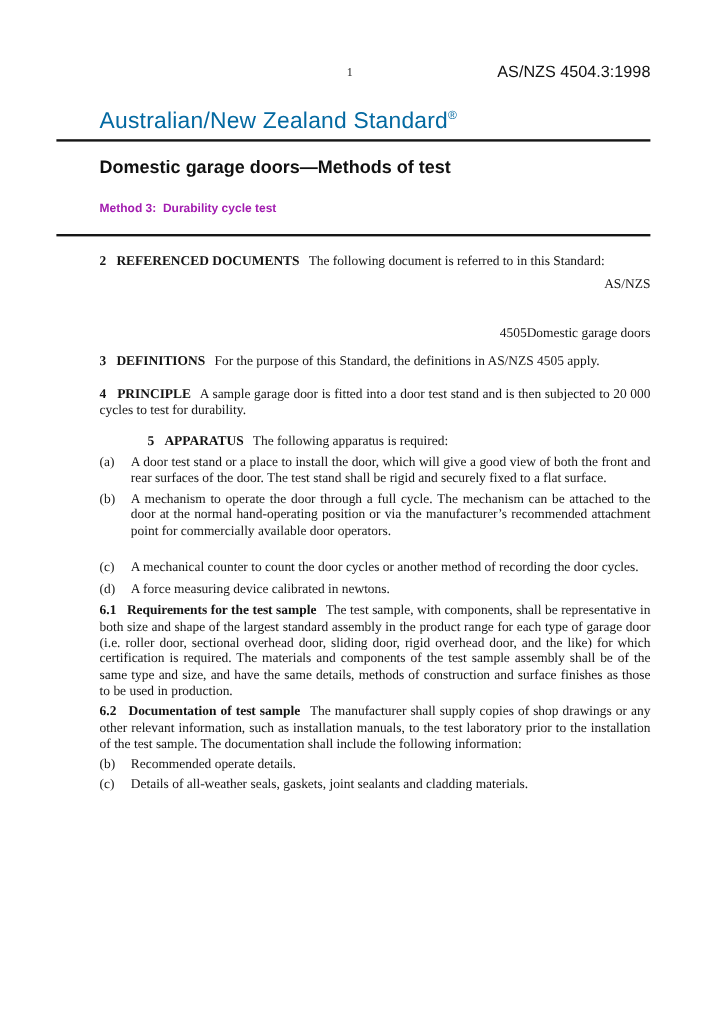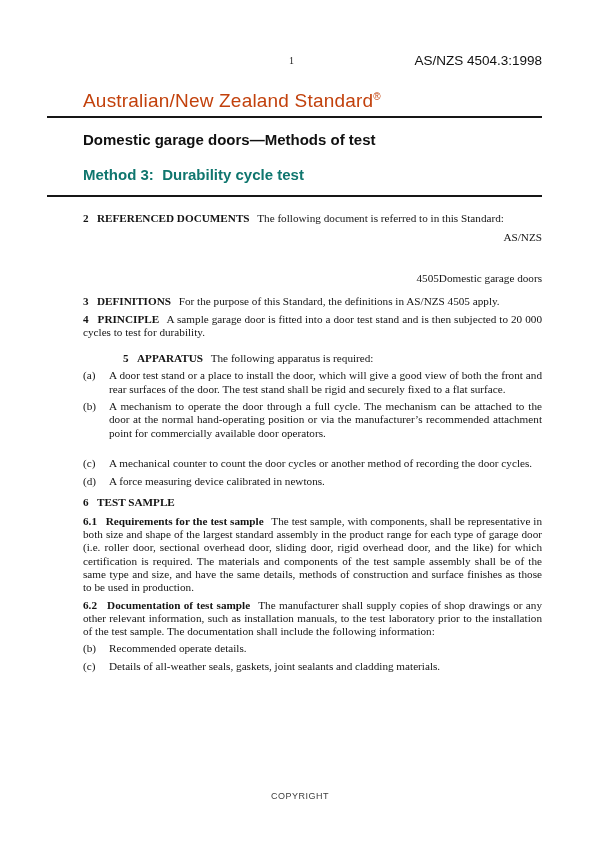--- a/index.html
+++ b/index.html
@@ -4,39 +4,39 @@
 <style>
   html,body{margin:0;padding:0;}
   body{
     width:600px;height:849px;background:#ffffff;position:relative;
     font-family:"Liberation Serif", serif;color:#141414;overflow:hidden;
   }
   .page{position:relative;width:600px;height:849px;padding:53px 58px 0 83px;box-sizing:border-box;}
   .header{position:relative;height:13px;line-height:13px;text-align:right;}
   .page-num{position:absolute;left:206px;top:1px;font-family:"Liberation Serif",serif;font-size:10px;color:#222;}
   .doc-code{font-family:"Liberation Sans",sans-serif;font-size:13.5px;color:#111;}
-  .masthead{margin-top:20px;font-family:"Liberation Sans",sans-serif;font-size:19px;line-height:21px;color:#c2410c;letter-spacing:.2px;}
+  .masthead{margin-top:20px;font-family:"Liberation Sans",sans-serif;font-size:19px;line-height:21px;color:#0369a1;letter-spacing:.2px;}
   .masthead sup{font-size:10px;vertical-align:super;}
   .rule{height:2px;background:#161616;margin-left:-36px;width:495px;}
   .rule1{margin-top:5px;}
   .rule2{margin-top:12px;}
   .doc-title{margin-top:14px;font-family:"Liberation Sans",sans-serif;font-weight:bold;font-size:15px;line-height:16px;color:#101010;}
-  .method-title{margin-top:19px;font-family:"Liberation Sans",sans-serif;font-weight:bold;font-size:15px;line-height:16px;color:#0f766e;}
+  .method-title{margin-top:19px;font-family:"Liberation Sans",sans-serif;font-weight:bold;font-size:10px;line-height:16px;color:#a21caf;}
   p{margin:0;}
   .sec,.li,.refline{font-size:11.2px;line-height:13.3px;text-align:justify;margin-top:28px;}
   .h{font-weight:bold;margin-right:5px;}
   .refline{text-align:right;}
   .refnum{display:inline-block;width:43px;}
   .li{padding-left:26px;}
   .lab{display:inline-block;width:26px;margin-left:-26px;}
   .mt-s1{margin-top:23px;}
   .mt-s2{margin-top:15px;}
   .mt-ref{margin-top:5px;}
   .mt-s3{margin-top:10px;}
-  .mt-s4{margin-top:4px;}
+  .mt-s4{margin-top:14px;}
   .mt-s5{margin-top:13px;padding-left:40px;}
   .mt-ia{margin-top:4px;}
   .mt-ib{margin-top:4px;}
   .mt-ic{margin-top:17px;}
   .mt-id{margin-top:5px;}
   .mt-s6{margin-top:8px;}
   .mt-s61{margin-top:5px;}
   .mt-s62{margin-top:4px;}
   .mt-i2{margin-top:4px;}
   .footer{
@@ -96,36 +96,32 @@
   <p class="li mt-ib">
     <span class="lab">(b)</span><span class="txt">A mechanism to operate the door through a full cycle. The mechanism can be attached to the door at the normal hand-operating position or via the manufacturer’s recommended attachment point for commercially available door operators.</span>
   </p>
   <p class="li mt-ic">
     <span class="lab">(c)</span><span class="txt">A mechanical counter to count the door cycles or another method of recording the door cycles.</span>
   </p>
   <p class="li mt-id">
     <span class="lab">(d)</span><span class="txt">A force measuring device calibrated in newtons.</span>
   </p>
 
-  <p class="sec mt-s6">
-    <b class="h">6&nbsp;&nbsp;&nbsp;TEST SAMPLE</b>
-  </p>
 
   <p class="sec mt-s61">
     <b class="h">6.1&nbsp;&nbsp;&nbsp;Requirements for the test sample</b>
     <span>The test sample, with components, shall be representative in both size and shape of the largest standard assembly in the product range for each type of garage door (i.e. roller door, sectional overhead door, sliding door, rigid overhead door, and the like) for which certification is required. The materials and components of the test sample assembly shall be of the same type and size, and have the same details, methods of construction and surface finishes as those to be used in production.</span>
   </p>
 
   <p class="sec mt-s62">
     <b class="h">6.2&nbsp;&nbsp;&nbsp;Documentation of test sample</b>
     <span>The manufacturer shall supply copies of shop drawings or any other relevant information, such as installation manuals, to the test laboratory prior to the installation of the test sample. The documentation shall include the following information:</span>
   </p>
 
   <p class="li mt-i2">
     <span class="lab">(b)</span><span class="txt">Recommended operate details.</span>
   </p>
   <p class="li mt-i2">
     <span class="lab">(c)</span><span class="txt">Details of all-weather seals, gaskets, joint sealants and cladding materials.</span>
   </p>
 
-  <div class="footer">COPYRIGHT</div>
 
 </div>
 
 </body></html>

